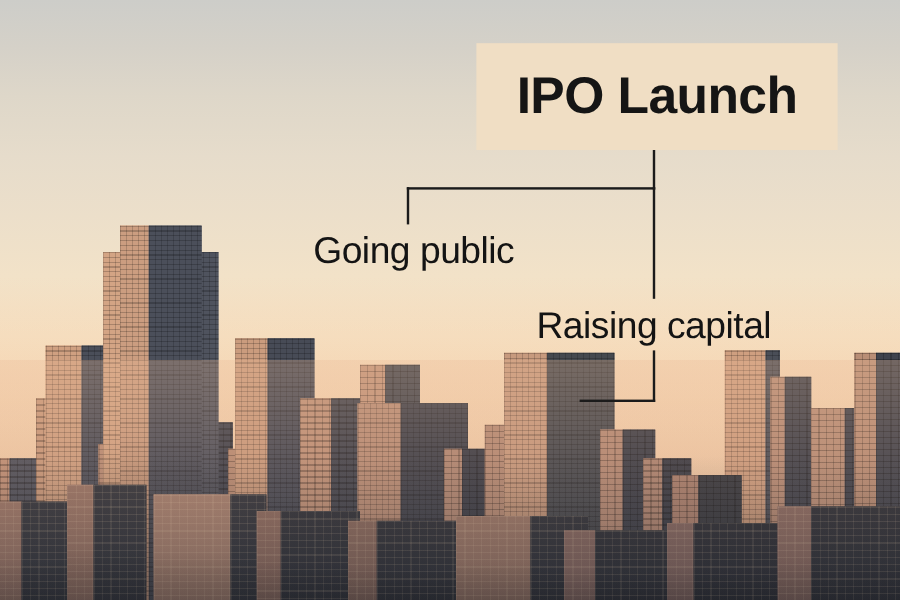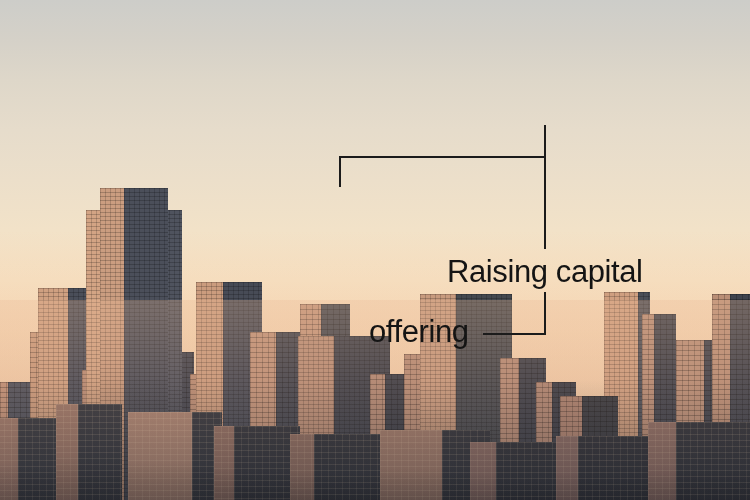--- a/index.html
+++ b/index.html
@@ -290,17 +290,20 @@
   <div class="atmos"></div>
   <div class="groundshade"></div>
 
   <div class="ln ln-v" id="ln-trunk-top"></div>
   <div class="ln ln-h" id="ln-cross"></div>
   <div class="ln ln-v" id="ln-stub-left"></div>
   <div class="ln ln-v" id="ln-trunk-mid"></div>
   <div class="ln ln-v" id="ln-trunk-low"></div>
   <div class="ln ln-h" id="ln-foot"></div>
 
-
+  <div class="title-box">
+    <span class="title-text">IPO Launch</span>
+  </div>
+
+  <span class="label" id="lbl-going">Going public</span>
   <span class="label" id="lbl-raising">Raising capital</span>
-  <span class="label" id="lbl-offer">offering</span>
 
 </div>
 
 </body></html>

